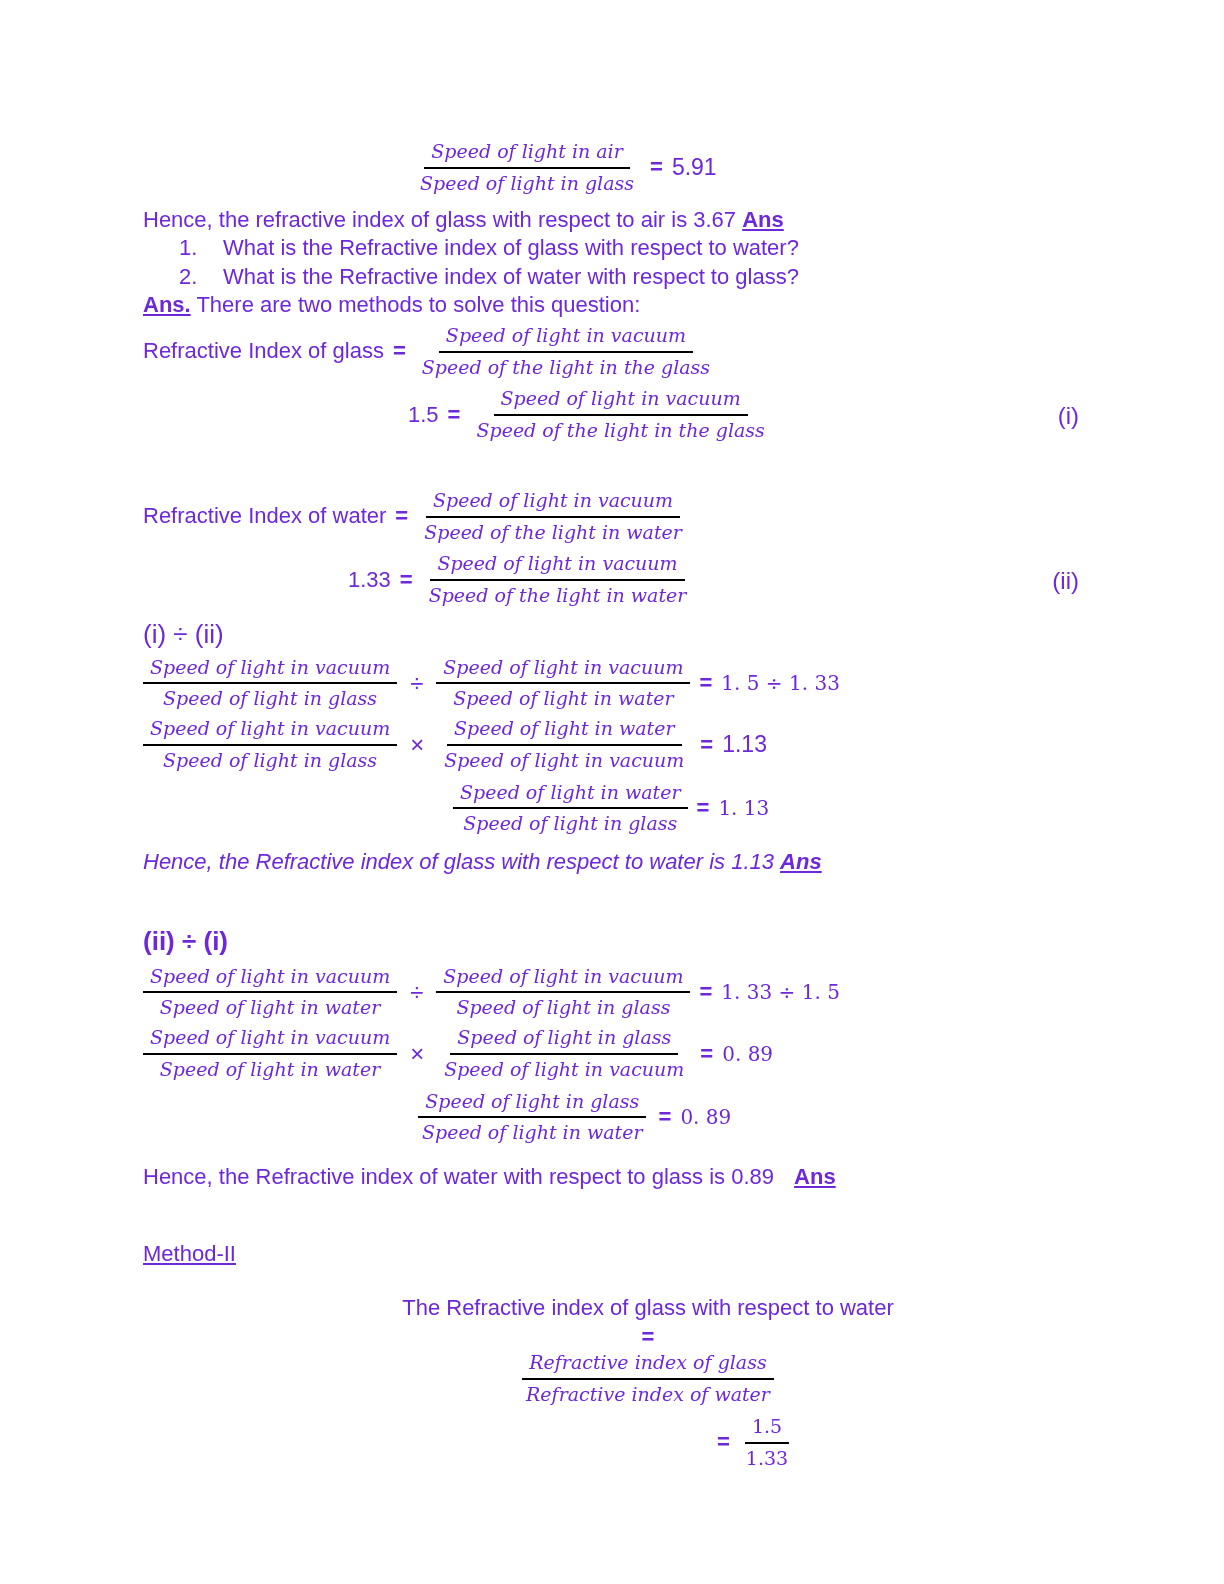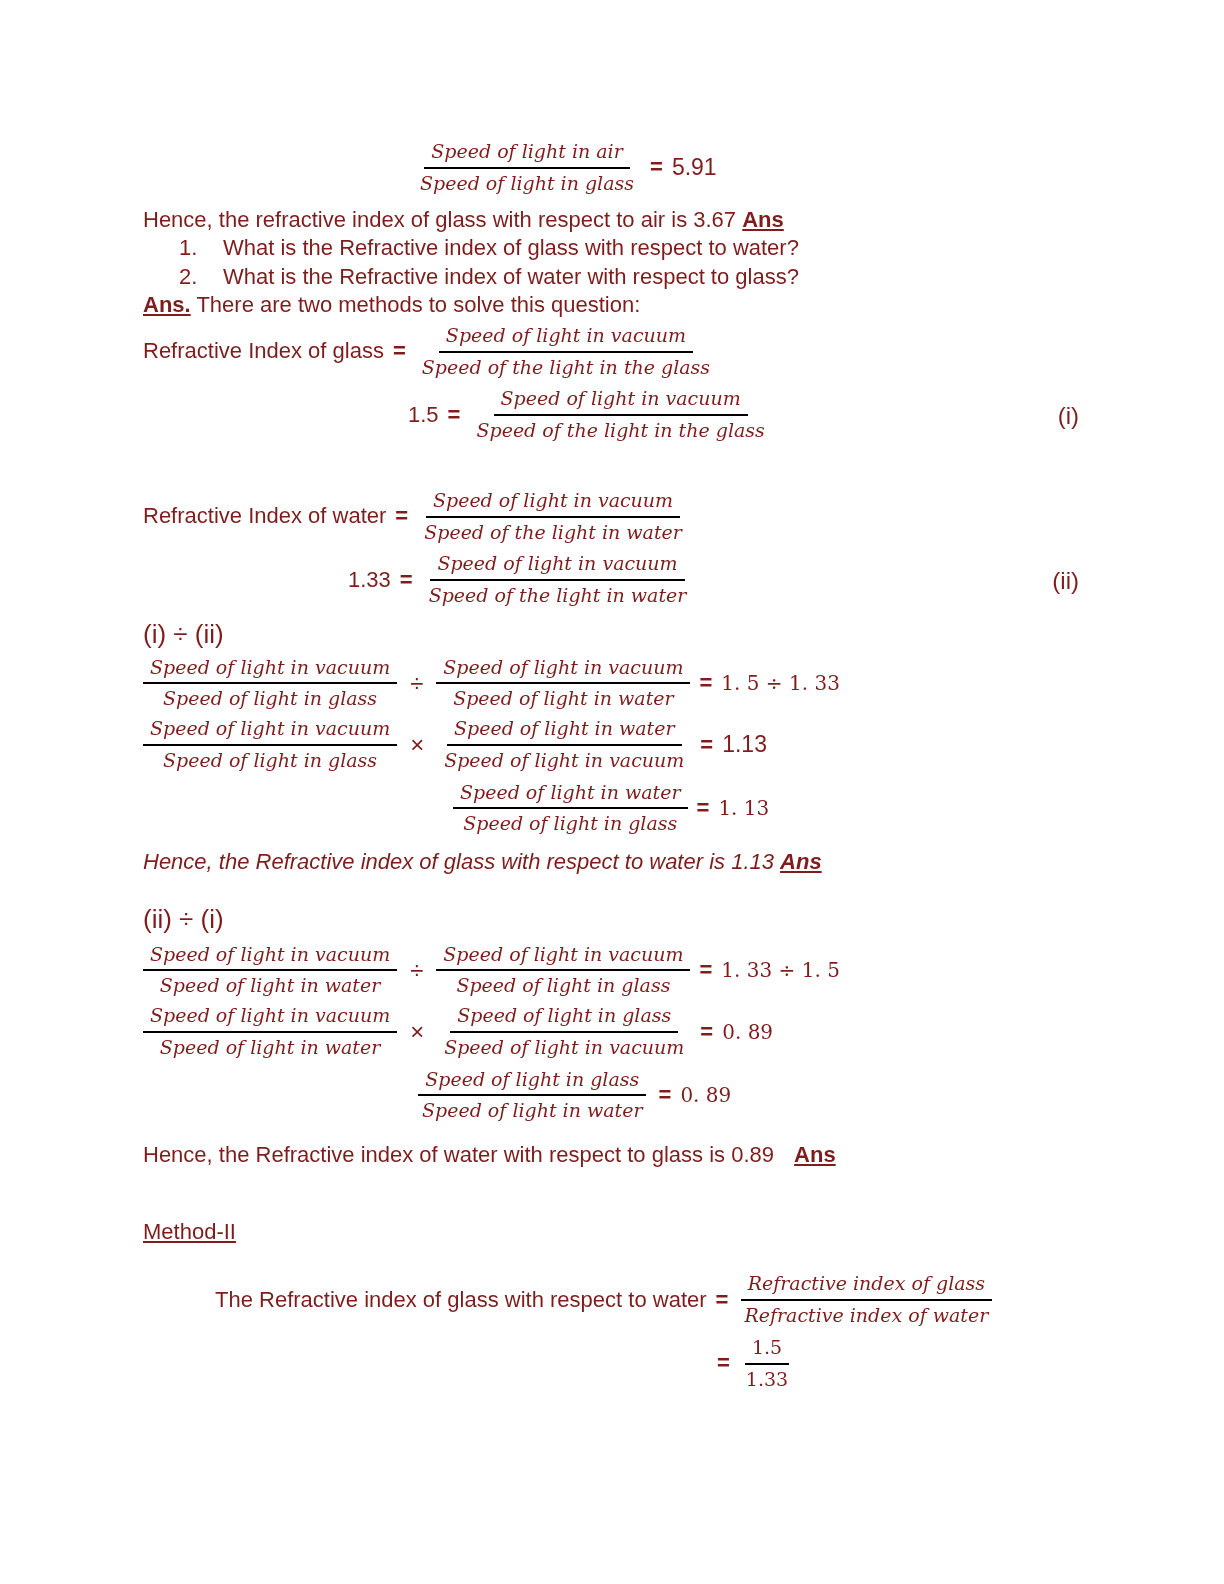--- a/index.html
+++ b/index.html
@@ -1,19 +1,19 @@
 <!DOCTYPE html>
 <html><head>
 <meta charset="utf-8">
 <style>
   * { margin:0; padding:0; box-sizing:border-box; }
   html,body { background:#ffffff; }
   .page {
     position:relative; width:1224px; height:1584px;
-    background:#ffffff; color:#7f1d1d;
+    background:#ffffff; color:#6d28d9;
     font-family:"Liberation Sans", sans-serif; font-size:22px; line-height:1.3;
     padding:140px 143px 0 143px; overflow:hidden;
   }
   .row { display:flex; align-items:center; }
   .frac {
     display:inline-flex; flex-direction:column; align-items:center; text-align:center;
     font-family:"DejaVu Serif", serif; font-style:italic; font-size:19px; line-height:1.25;
   }
   .frac .fnum { padding:0 7px 3px; border-bottom:2px solid #000; }
   .frac .fden { padding:3px 7px 0; }
@@ -135,21 +135,21 @@
     </span>
     <span class="eqsign">=</span>
     <span class="res-serif">1. 13</span>
   </div>
 
   <p style="margin-top:12px;font-style:italic;">
     <span>Hence, the Refractive index of glass with respect to water is 1.13</span>
     <span class="ans">Ans</span>
   </p>
 
-  <p class="subhead" style="margin-top:26px;">(ii) ÷ (i)</p>
+  <p class="subhead" style="margin-top:48px;font-weight:bold;">(ii) ÷ (i)</p>
 
   <div class="row" style="margin-top:6px;">
     <span class="frac">
       <span class="fnum">Speed of light in vacuum</span>
       <span class="fden">Speed of light in water</span>
     </span>
     <span class="opsym">÷</span>
     <span class="frac">
       <span class="fnum">Speed of light in vacuum</span>
       <span class="fden">Speed of light in glass</span>
@@ -183,21 +183,21 @@
 
   <p style="margin-top:18px;">
     <span>Hence, the Refractive index of water with respect to glass is 0.89</span>
     <span class="ans" style="margin-left:14px;">Ans</span>
   </p>
 
   <p style="margin-top:48px;">
     <span class="underline">Method-II</span>
   </p>
 
-  <div class="row" style="margin-top:26px; margin-left:72px;">
+  <div class="row" style="margin-top:26px; margin-left:72px;flex-direction:column;">
     <span>The Refractive index of glass with respect to water</span>
     <span class="eqsign">=</span>
     <span class="frac">
       <span class="fnum">Refractive index of glass</span>
       <span class="fden">Refractive index of water</span>
     </span>
   </div>
 
   <div class="row" style="margin-top:8px; margin-left:565px;">
     <span class="eqsign">=</span>

